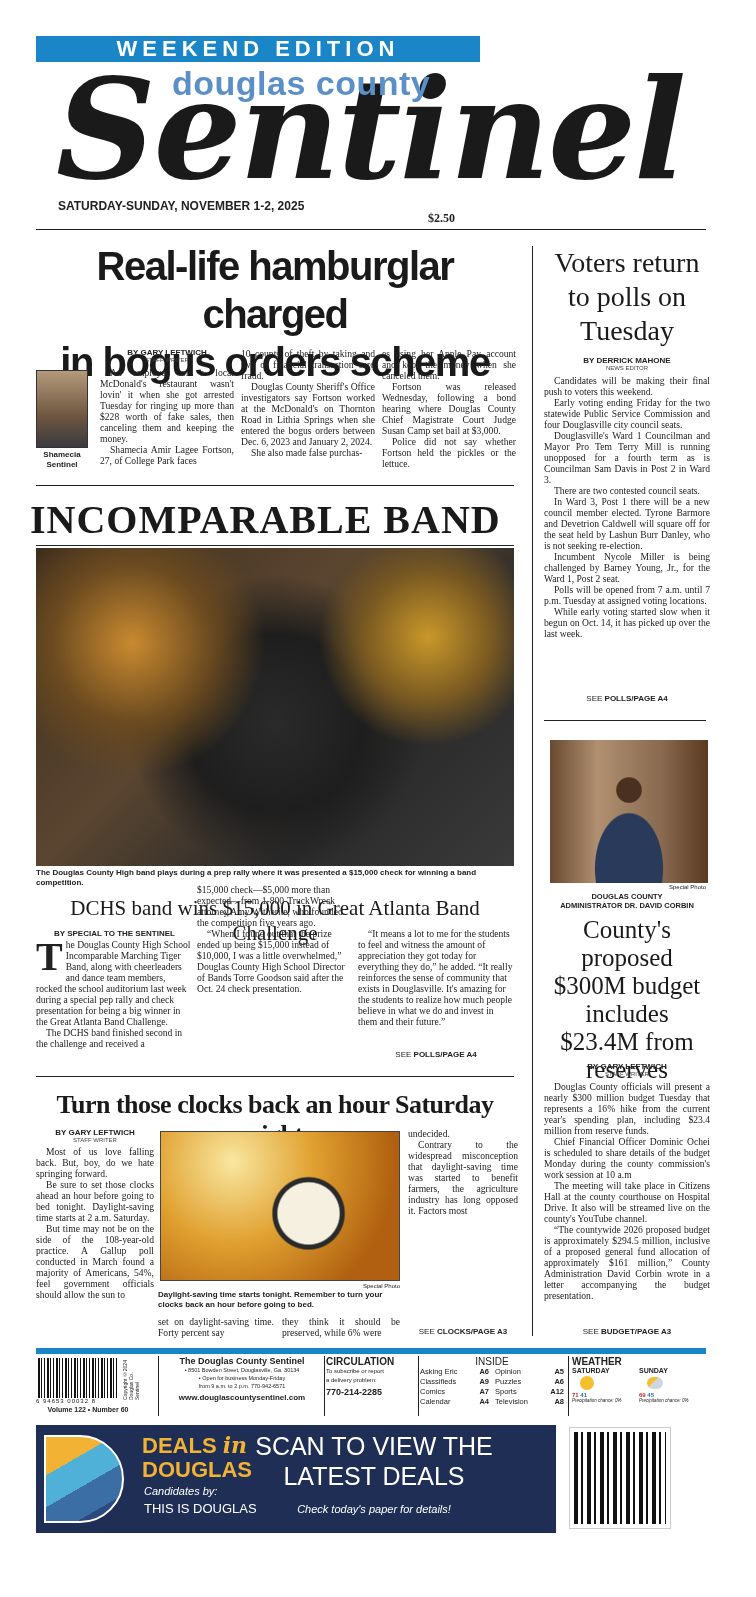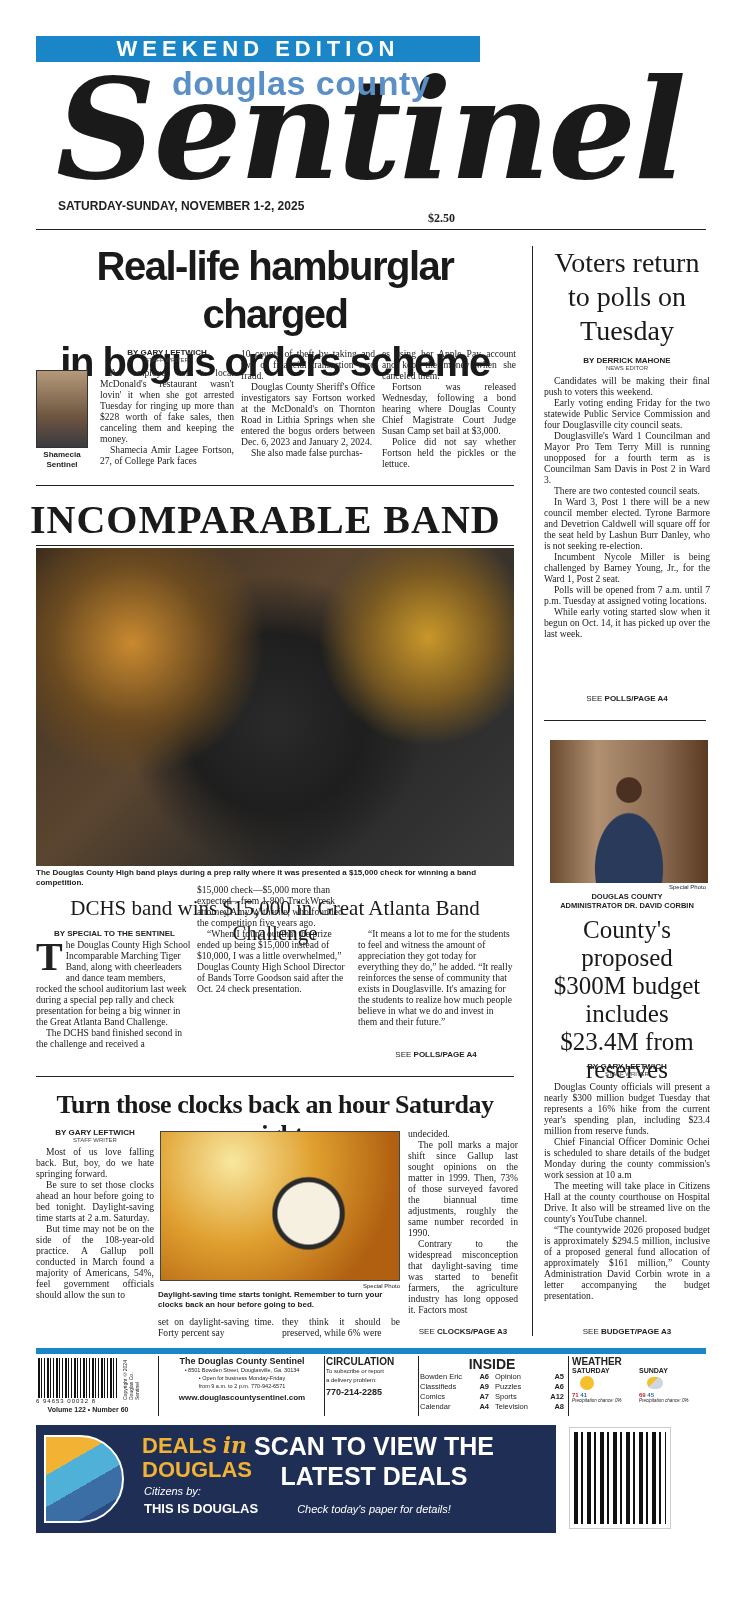--- a/index.html
+++ b/index.html
@@ -33,21 +33,21 @@
 .see{font-family:"Liberation Sans",sans-serif;font-size:8px;text-align:center}
 .see b{font-weight:bold}
 .hl-clock{left:30px;top:1090px;width:490px;text-align:center;font-size:26px;font-weight:bold;letter-spacing:-0.5px;color:#1a1a1a}
 .photo-clock{left:160px;top:1131px;width:240px;height:150px;background:radial-gradient(circle at 62% 55%,#f6f0e0 0,#f6f0e0 18%,#2a2a2a 19%,#2a2a2a 21%,transparent 22%),radial-gradient(circle at 30% 20%,#f8e7a0,#e0a030 40%,#b06010 80%);border:1px solid #444}
 .right-hl{font-size:28px;line-height:34px;text-align:center;color:#1a1a1a}
 .photo-corbin{left:550px;top:740px;width:158px;height:143px;background:radial-gradient(ellipse at 50% 90%,#2a3a5a 0,#2a3a5a 30%,transparent 31%),radial-gradient(circle at 50% 35%,#4a3020 0,#4a3020 10%,transparent 11%),linear-gradient(90deg,#6a4a30,#b09070 30%,#8a6a50 70%,#5a3a20)}
 .footer-rule{left:36px;top:1348px;width:670px;height:6px;background:#1a86c8}
 .ft{font-family:"Liberation Sans",sans-serif;color:#222}
 .ad{left:36px;top:1425px;width:520px;height:108px;background:#1f2e55}
 .ad-deals{font-family:"Liberation Sans",sans-serif;font-weight:bold;color:#f2b233}
-.ad-white{font-family:"Liberation Sans",sans-serif;font-weight:bold;color:#fff}
+.ad-white{font-family:"Liberation Sans",sans-serif;font-weight:normal;color:#fff}
 .qr{left:570px;top:1428px;width:100px;height:100px;background:
  repeating-linear-gradient(90deg,#111 0 4px,#fff 4px 7px,#111 7px 9px,#fff 9px 13px),#fff;border:4px solid #fff;outline:1px solid #ccc}
 .inside-row{display:flex;justify-content:space-between;font-size:7.5px;line-height:10px}
 </style>
 </head>
 <body>
 
 <div class="abs banner">WEEKEND EDITION</div>
 <div class="abs mast-s">Sentinel</div>
 <div class="abs mast-dc">douglas county</div>
@@ -123,21 +123,20 @@
 <div class="abs ft" style="left:160px;top:1283px;width:240px;text-align:right;font-size:6px">Special Photo</div>
 <div class="abs caption" style="left:158px;top:1290px;width:244px">Daylight-saving time starts tonight. Remember to turn your clocks back an hour before going to bed.</div>
 <div class="abs body" style="left:158px;top:1316px;width:116px">
   <p style="text-indent:0">set on daylight-saving time. Forty percent say</p>
 </div>
 <div class="abs body" style="left:282px;top:1316px;width:118px">
   <p style="text-indent:0">they think it should be preserved, while 6% were</p>
 </div>
 <div class="abs body" style="left:408px;top:1128px;width:110px">
   <p style="text-indent:0">undecided.</p>
-  <p>The poll marks a major shift since Gallup last sought opinions on the matter in 1999. Then, 73% of those surveyed favored the biannual time adjustments, roughly the same number recorded in 1990.</p>
   <p>Contrary to the widespread misconception that daylight-saving time was started to benefit farmers, the agriculture industry has long opposed it. Factors most</p>
 </div>
 <div class="abs see" style="left:408px;top:1327px;width:110px">
   <span>SEE </span><b>CLOCKS/PAGE A3</b>
 </div>
 
 <div class="abs right-hl" style="left:544px;top:246px;width:166px">Voters return to polls on Tuesday</div>
 <div class="abs" style="left:544px;top:356px;width:166px">
   <div class="byline">BY DERRICK MAHONE</div>
   <div class="byrole">NEWS EDITOR</div>
@@ -193,25 +192,25 @@
 </div>
 <div class="abs vr" style="left:324px;top:1356px;height:60px"></div>
 <div class="abs ft" style="left:326px;top:1356px;width:82px;">
   <div style="font-weight:bold;font-size:10px">CIRCULATION</div>
   <div style="font-size:6px;line-height:9px">To subscribe or report</div>
   <div style="font-size:6px;line-height:9px">a delivery problem:</div>
   <div style="font-weight:bold;font-size:9px;margin-top:2px">770-214-2285</div>
 </div>
 <div class="abs vr" style="left:418px;top:1356px;height:60px"></div>
 <div class="abs ft" style="left:420px;top:1356px;width:144px">
-  <div style="font-weight:bold;font-size:14px;text-align:center">INSIDE</div>
+  <div style="font-weight:normal;font-size:10px;text-align:center">INSIDE</div>
   <div style="display:flex;gap:6px">
     <div style="flex:1">
       <div class="inside-row">
-          <span>Bowden Eric</span>
+          <span>Asking Eric</span>
           <b>A6</b>
         </div>
       <div class="inside-row">
           <span>Classifieds</span>
           <b>A9</b>
         </div>
       <div class="inside-row">
           <span>Comics</span>
           <b>A7</b>
         </div>
@@ -258,21 +257,21 @@
     </div>
   </div>
 </div>
 
 <div class="abs ad">
   <div class="abs" style="left:8px;top:10px;width:80px;height:88px;border-radius:0 44px 44px 0;background:linear-gradient(150deg,#f2b233 0 30%,#4fb0d8 30% 55%,#3b6ea5 55% 80%,#2a4a80 80%);border:2px solid #fff"></div>
   <div class="abs ad-deals" style="left:106px;top:8px;font-size:22px;line-height:24px">
     <span>DEALS</span> <i style="font-family:'DejaVu Serif',serif">in</i><br>
     <span>DOUGLAS</span>
   </div>
-  <div class="abs ad-white" style="left:108px;top:60px;font-size:11px;font-style:italic;font-weight:normal">Citizens by:</div>
+  <div class="abs ad-white" style="left:108px;top:60px;font-size:11px;font-style:italic;font-weight:normal">Candidates by:</div>
   <div class="abs ad-white" style="left:108px;top:76px;font-size:13px">THIS IS DOUGLAS</div>
   <div class="abs ad-white" style="left:218px;top:6px;width:240px;text-align:center;font-size:25px;line-height:30px">
     <div>SCAN TO VIEW THE</div>
     <div>LATEST DEALS</div>
   </div>
   <div class="abs ad-white" style="left:218px;top:78px;width:240px;text-align:center;font-size:11px;font-style:italic;font-weight:normal">Check today's paper for details!</div>
 </div>
 <div class="abs qr"></div>
 
 </body></html>

